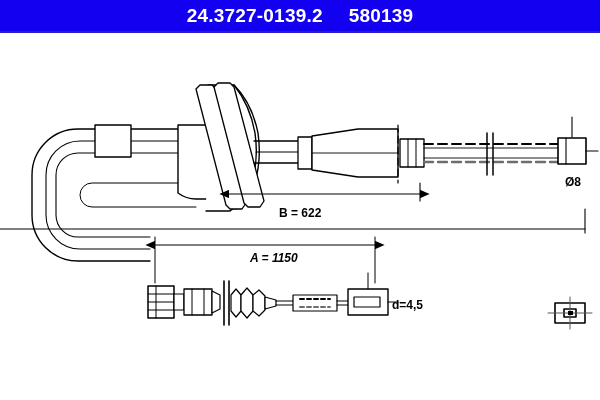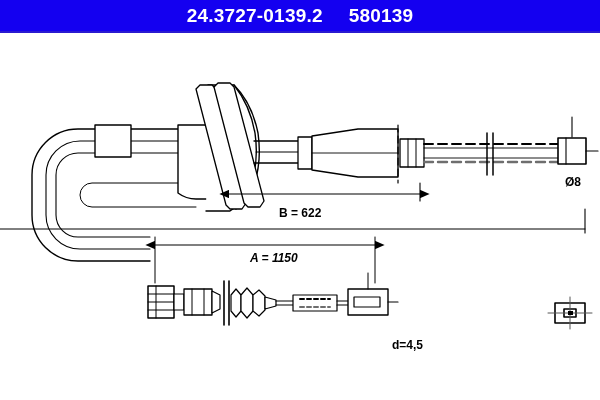--- a/index.html
+++ b/index.html
@@ -28,21 +28,21 @@
   #canvas{position:absolute;left:0;top:33px;width:600px;height:367px;}
   #canvas svg{display:block;}
 
   
   .dimlabel{
     position:absolute;font-size:12px;font-weight:bold;color:#000;
     white-space:nowrap;line-height:1;
   }
   #lbl-b{left:279px;top:174px;}
   #lbl-a{left:250px;top:219px;font-style:italic;}
-  #lbl-d{left:392px;top:266px;margin-top:40px;}
+  #lbl-d{left:392px;top:266px;}
   #lbl-dia{left:565px;top:118px;font-size:12px;margin-top:25px;}
 </style>
 </head>
 <body>
 
 <div id="sheet">
 
   <div id="header">
     <span class="htxt">24.3727-0139.2</span>
     <span class="htxt">580139</span>

